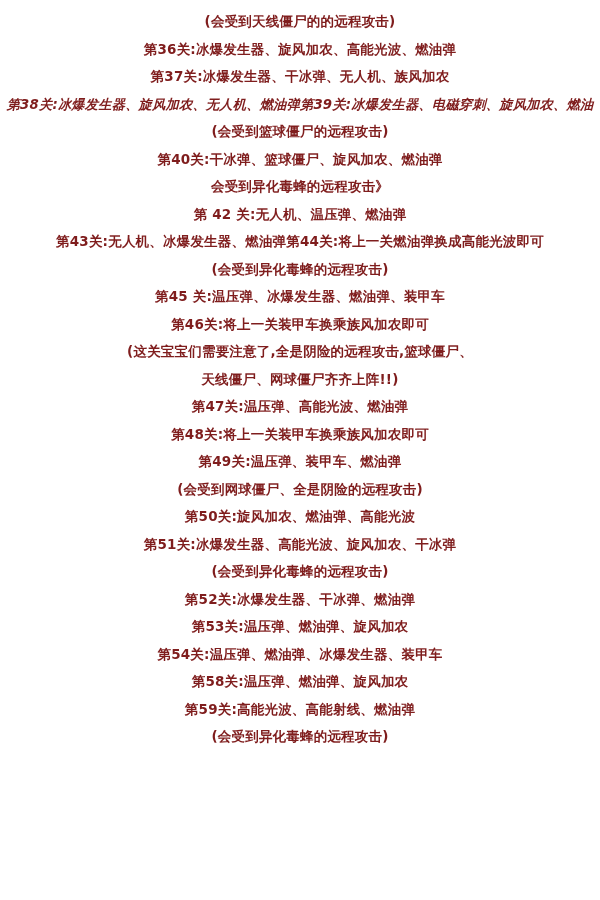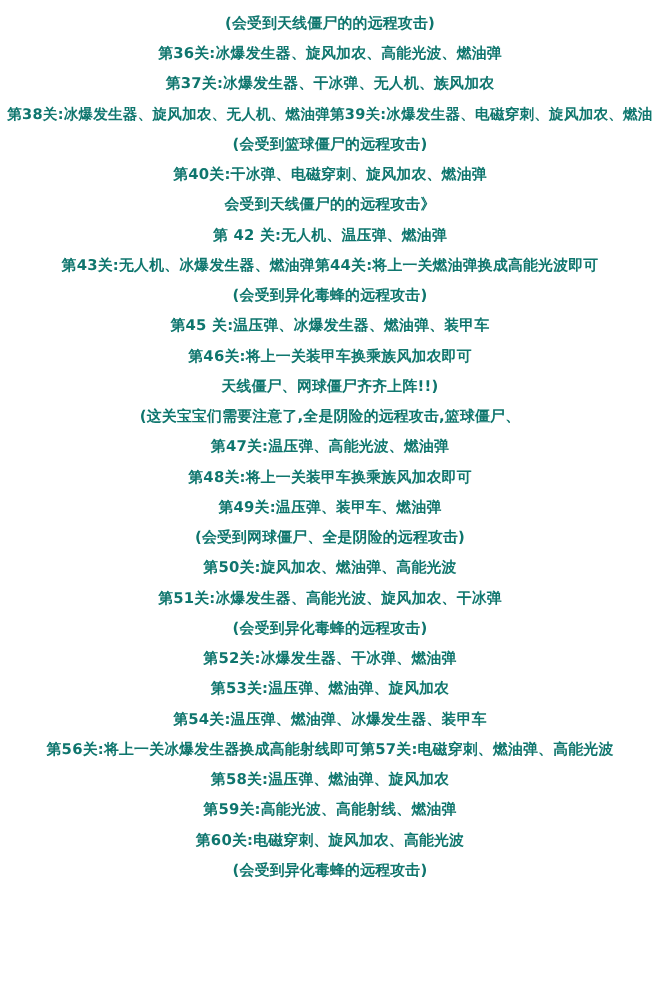--- a/index.html
+++ b/index.html
@@ -24,49 +24,47 @@
     align-items: center;
   }
   .line {
     width: 100%;
     text-align: center;
     font-size: 13.5px;
     line-height: 27.5px;
     font-weight: 700;
     letter-spacing: 0.2px;
     white-space: nowrap;
-    color: #0f766e;
+    color: #7f1d1d;
   }
 </style>
 </head>
 <body>
 
 <div id="doc">
     <div class="line">(会受到天线僵尸的的远程攻击)</div>
     <div class="line">第36关:冰爆发生器、旋风加农、高能光波、燃油弹</div>
     <div class="line">第37关:冰爆发生器、干冰弹、无人机、族风加农</div>
-    <div class="line" style="font-size: 13.25px;">第38关:冰爆发生器、旋风加农、无人机、燃油弹第39关:冰爆发生器、电磁穿刺、旋风加农、燃油</div>
+    <div class="line" style="font-size: 13.25px; font-style: italic;">第38关:冰爆发生器、旋风加农、无人机、燃油弹第39关:冰爆发生器、电磁穿刺、旋风加农、燃油</div>
     <div class="line">(会受到篮球僵尸的远程攻击)</div>
-    <div class="line">第40关:干冰弹、电磁穿刺、旋风加农、燃油弹</div>
-    <div class="line">会受到天线僵尸的的远程攻击》</div>
+    <div class="line">第40关:干冰弹、篮球僵尸、旋风加农、燃油弹</div>
+    <div class="line">会受到异化毒蜂的远程攻击》</div>
     <div class="line">第 42 关:无人机、温压弹、燃油弹</div>
     <div class="line">第43关:无人机、冰爆发生器、燃油弹第44关:将上一关燃油弹换成高能光波即可</div>
     <div class="line">(会受到异化毒蜂的远程攻击)</div>
     <div class="line">第45 关:温压弹、冰爆发生器、燃油弹、装甲车</div>
     <div class="line">第46关:将上一关装甲车换乘族风加农即可</div>
+    <div class="line">(这关宝宝们需要注意了,全是阴险的远程攻击,篮球僵尸、</div>
     <div class="line">天线僵尸、网球僵尸齐齐上阵!!)</div>
-    <div class="line">(这关宝宝们需要注意了,全是阴险的远程攻击,篮球僵尸、</div>
     <div class="line">第47关:温压弹、高能光波、燃油弹</div>
     <div class="line">第48关:将上一关装甲车换乘族风加农即可</div>
     <div class="line">第49关:温压弹、装甲车、燃油弹</div>
     <div class="line">(会受到网球僵尸、全是阴险的远程攻击)</div>
     <div class="line">第50关:旋风加农、燃油弹、高能光波</div>
     <div class="line">第51关:冰爆发生器、高能光波、旋风加农、干冰弹</div>
     <div class="line">(会受到异化毒蜂的远程攻击)</div>
     <div class="line">第52关:冰爆发生器、干冰弹、燃油弹</div>
     <div class="line">第53关:温压弹、燃油弹、旋风加农</div>
     <div class="line">第54关:温压弹、燃油弹、冰爆发生器、装甲车</div>
-    <div class="line">第56关:将上一关冰爆发生器换成高能射线即可第57关:电磁穿刺、燃油弹、高能光波</div>
     <div class="line">第58关:温压弹、燃油弹、旋风加农</div>
     <div class="line">第59关:高能光波、高能射线、燃油弹</div>
-    <div class="line">第60关:电磁穿刺、旋风加农、高能光波</div>
     <div class="line">(会受到异化毒蜂的远程攻击)</div>
   </div>
 
 </body></html>

